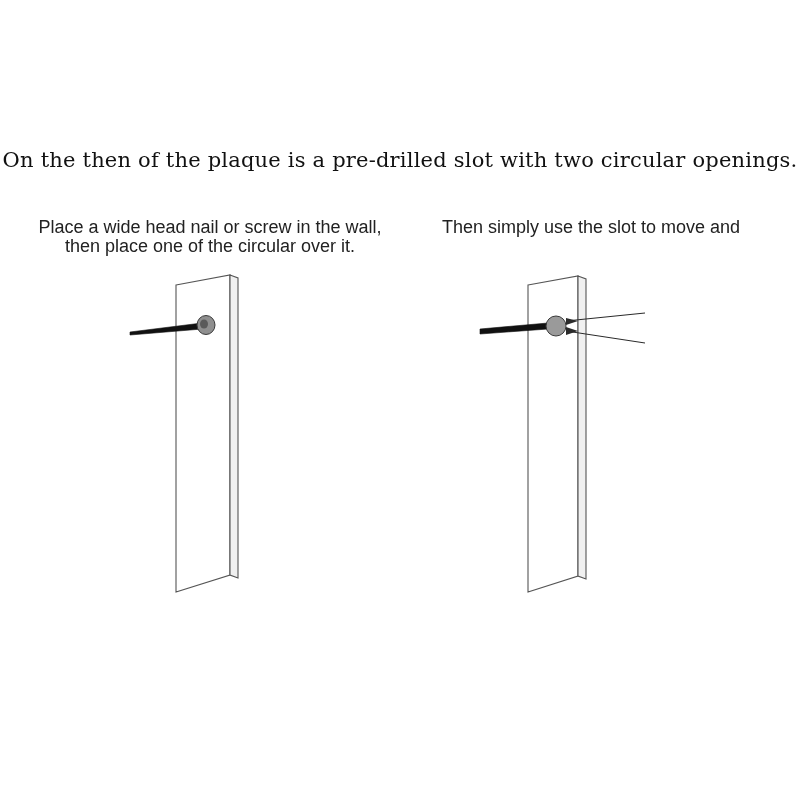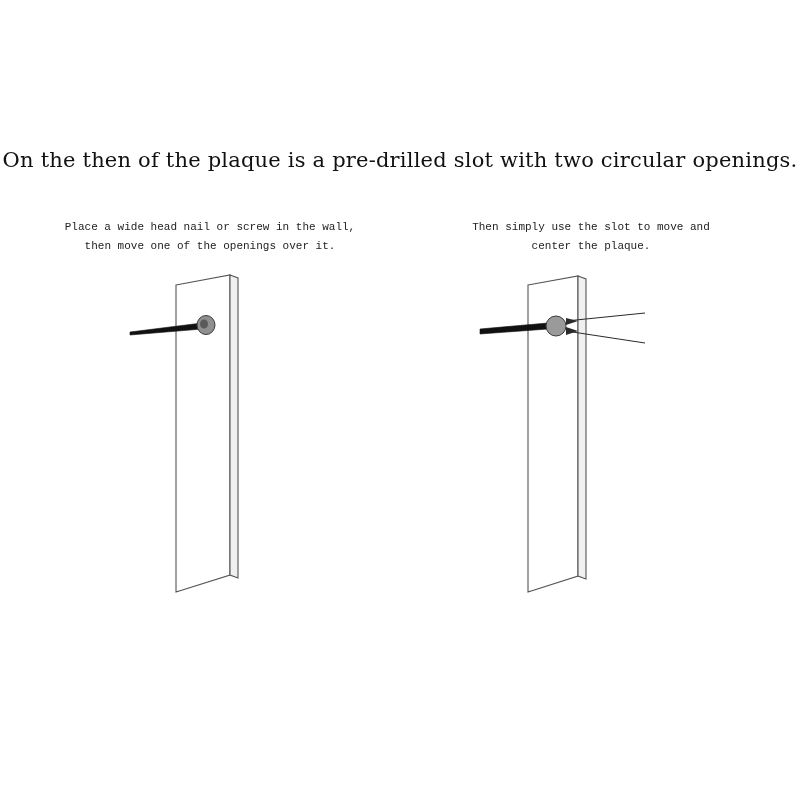--- a/index.html
+++ b/index.html
@@ -28,25 +28,25 @@
     width: 800px;
     text-align: center;
     font-size: 21px;
     font-family: "DejaVu Serif", serif;
     color: #111111;
     letter-spacing: 0.2px;
     white-space: nowrap;
   }
   .caption {
     position: absolute;
-    font-size: 11px;
+    font-size: 18px;
     line-height: 19px;
     text-align: center;
     color: #222222;
-    font-family: Liberation Mono, monospace;
+    font-family: Liberation Sans, sans-serif;
   }
   .caption-left {
     left: 35px;
     top: 218px;
     width: 350px;
   }
   .caption-right {
     left: 421px;
     top: 218px;
     width: 340px;
@@ -60,26 +60,25 @@
 </style>
 </head>
 <body>
 
 <div id="page">
 
   <div class="headline">On the then of the plaque is a pre-drilled slot with two circular openings.</div>
 
   <div class="caption caption-left">
     <div>Place a wide head nail or screw in the wall,</div>
-    <div>then move one of the openings over it.</div>
+    <div>then place one of the circular over it.</div>
   </div>
 
   <div class="caption caption-right">
     <div>Then simply use the slot to move and</div>
-    <div>center the plaque.</div>
   </div>
 
   <div class="panel" style="left:120px; top:255px; width:280px; height:360px;">
     <svg width="280" height="360" viewBox="0 0 280 360" xmlns="http://www.w3.org/2000/svg">
 
       <polygon points="56,30 110,20 110,320 56,337" fill="#ffffff" stroke="#555555" stroke-width="1.1"></polygon>
 
       <polygon points="110,20 118,23 118,323 110,320" fill="#f0f0f0" stroke="#555555" stroke-width="1.1"></polygon>
 
       <polygon points="10,77 82,68 82,74 10,80" fill="#111111" stroke="#111111" stroke-width="0.6"></polygon>

